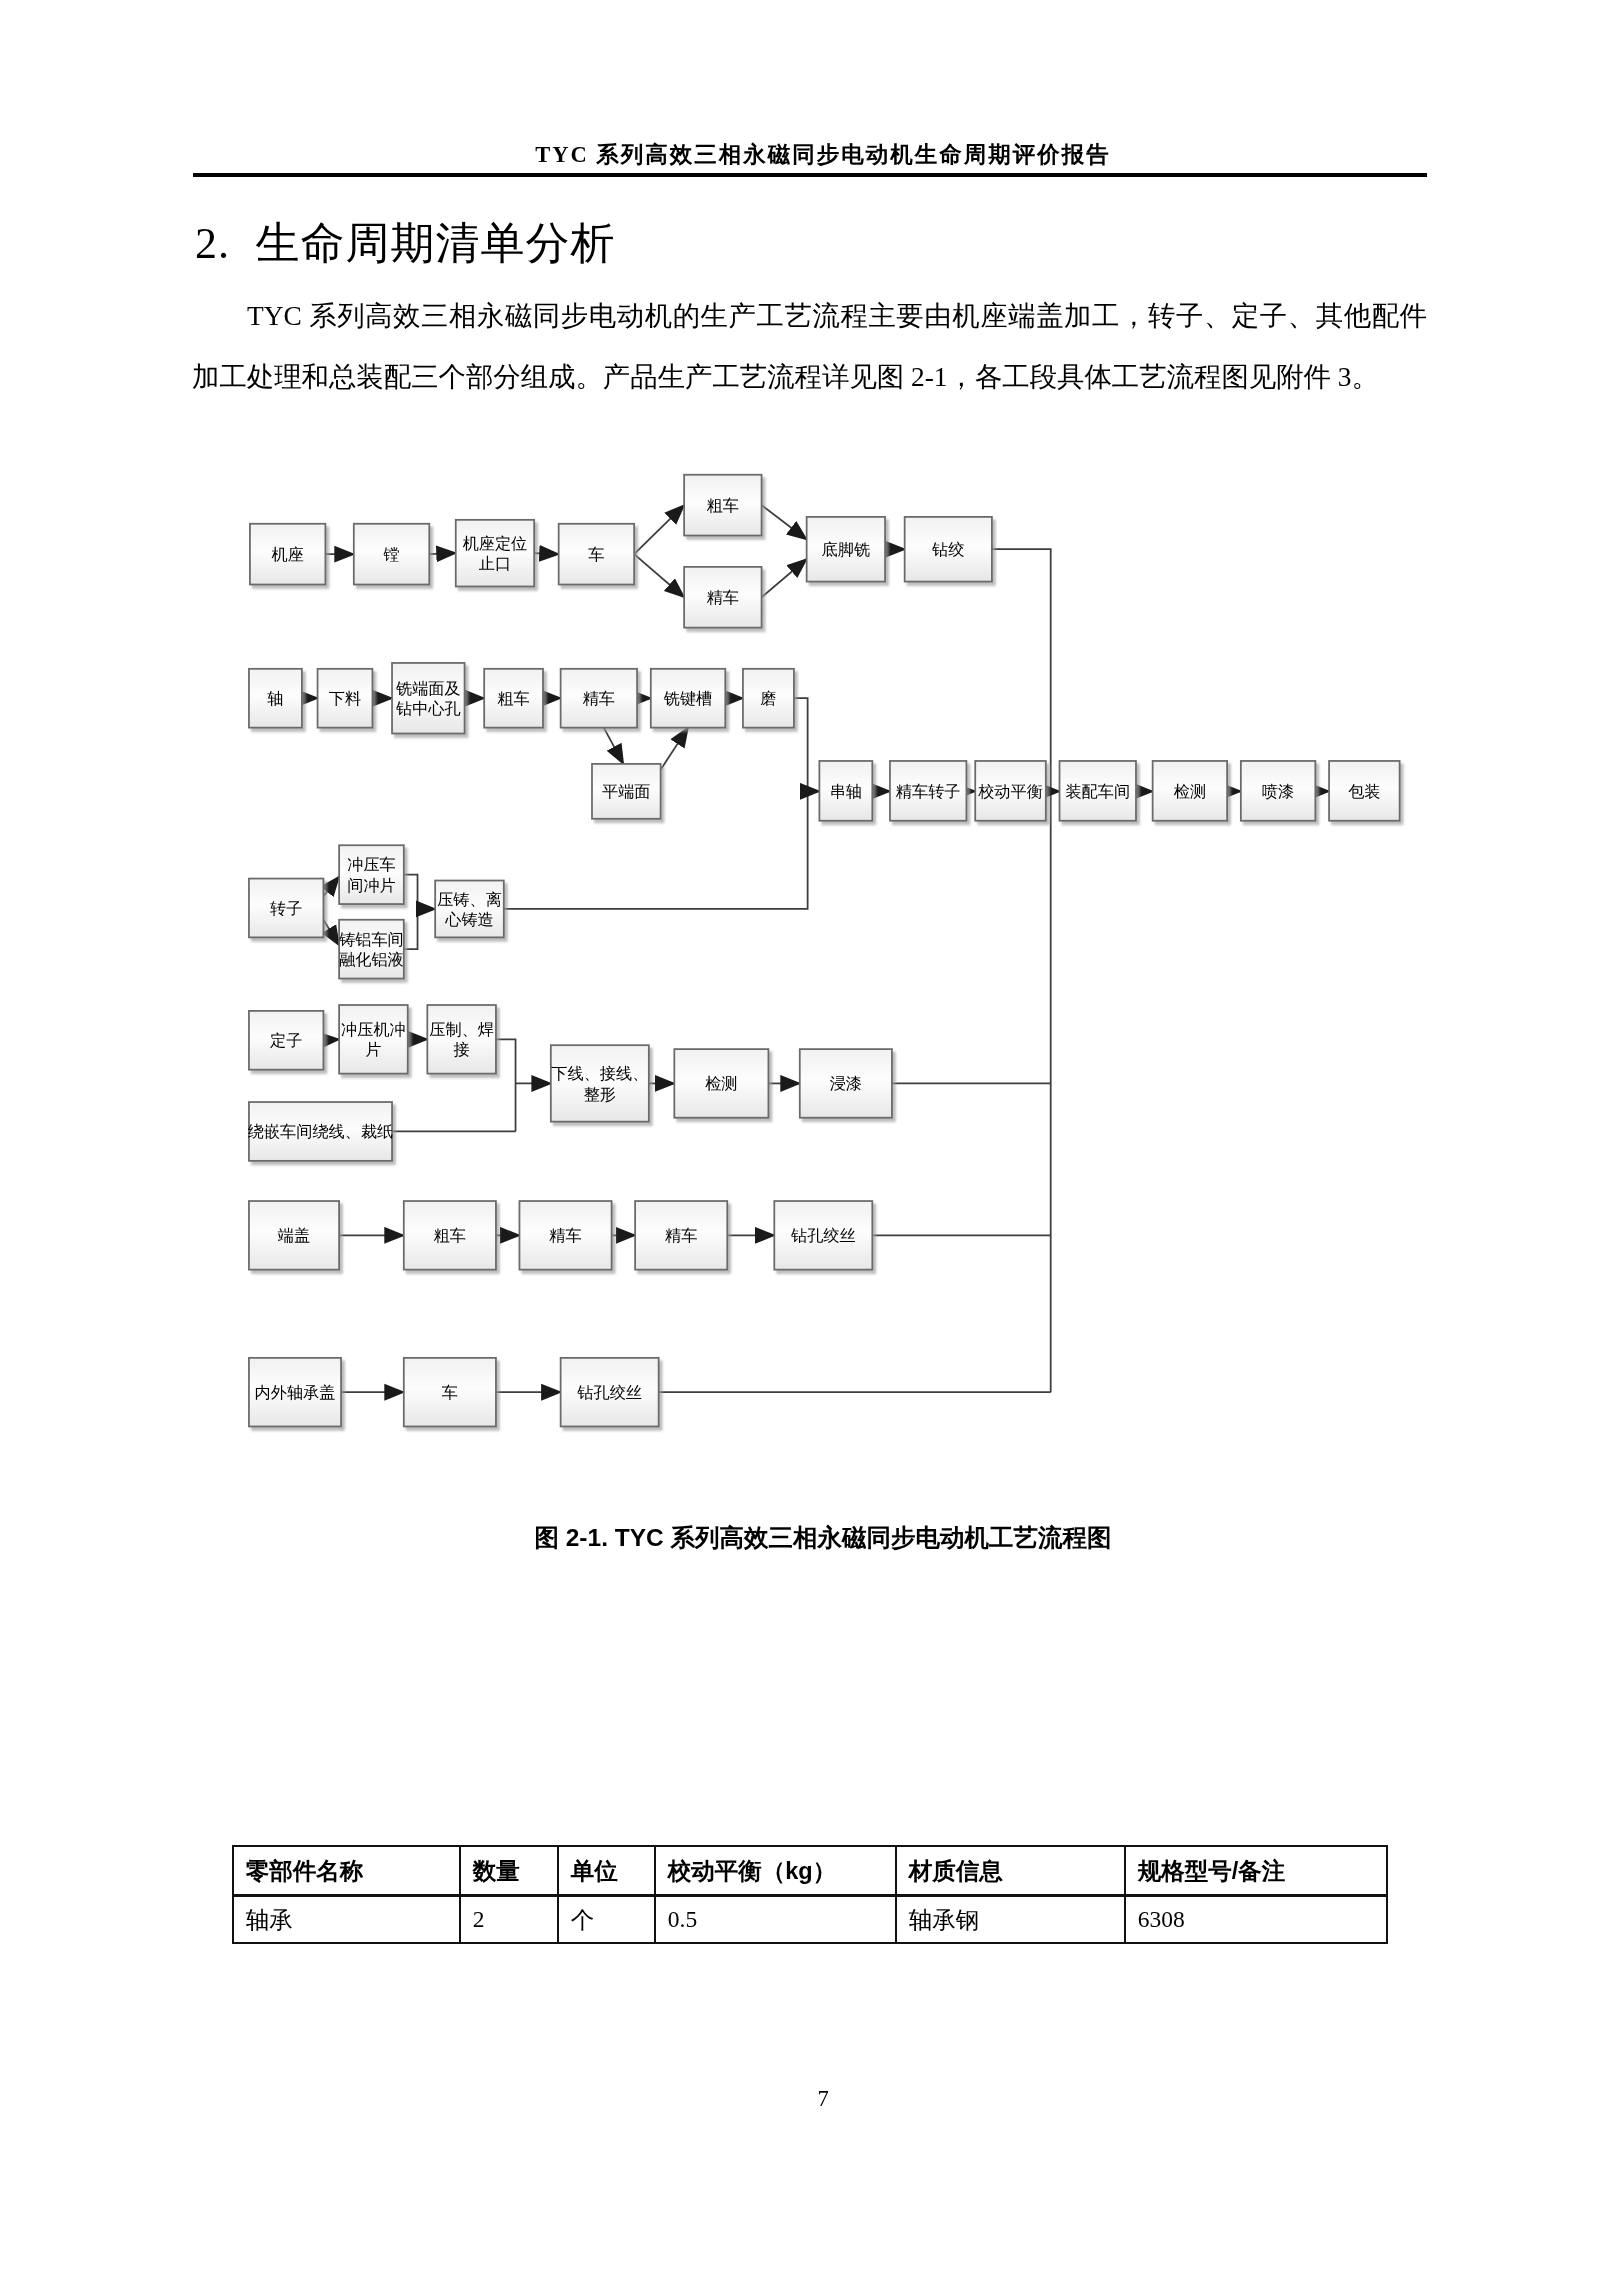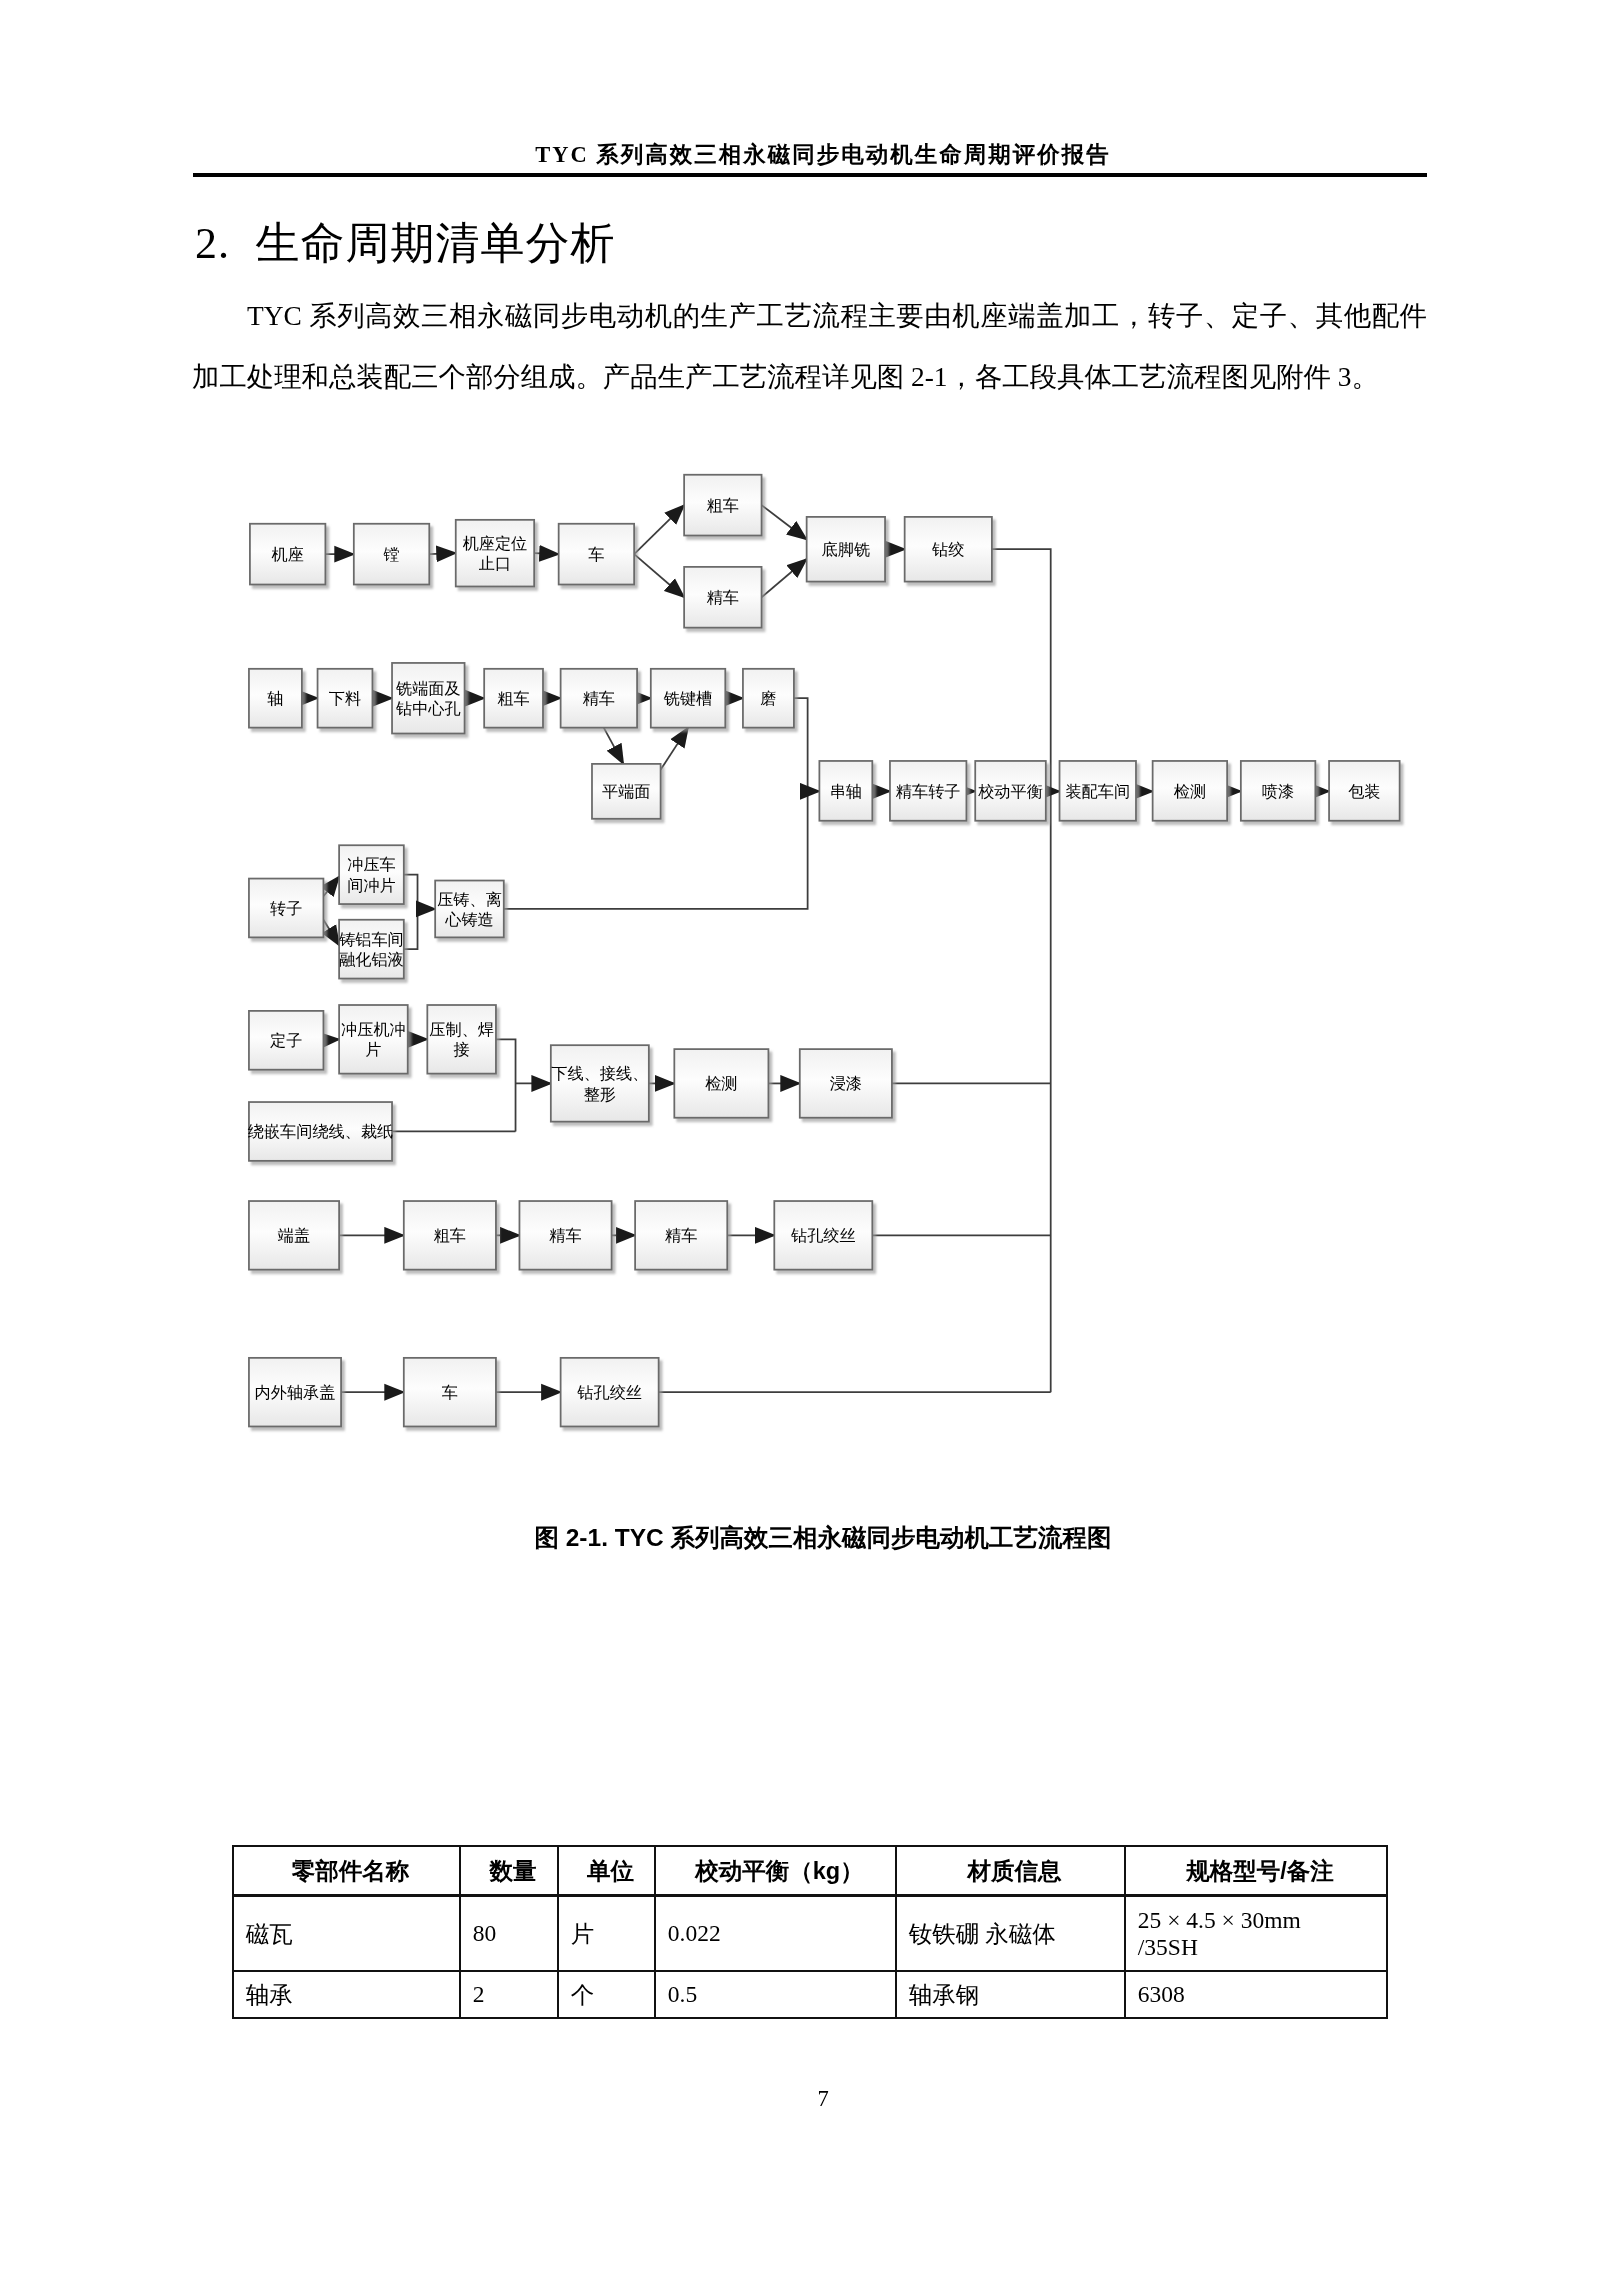--- a/index.html
+++ b/index.html
@@ -64,21 +64,20 @@
     padding:2px 3.9px 2px 11.8px;
     text-align:left;vertical-align:middle;
     overflow:hidden;
   }
   #materials-table{border:2.9px solid #111;}
   #materials-table th{
     font-family:"Liberation Sans","DejaVu Sans",sans-serif;
     font-size:23.5px;font-weight:bold;
     border-bottom:3.9px solid #111;
     height:43px;
-    text-align:center;
   }
   #materials-table td{
     font-family:"Liberation Serif","DejaVu Serif",serif;
     font-size:23.5px;
     white-space:pre-line;
   }
   #materials-table tr.r0 td{height:69px;}
   #materials-table tr.r1 td{height:41px;}
 
   #page-number{
@@ -352,29 +351,20 @@
         <tr id="table-head-row">
           <th>零部件名称</th>
           <th>数量</th>
           <th>单位</th>
           <th>校动平衡（kg）</th>
           <th>材质信息</th>
           <th>规格型号/备注</th>
         </tr>
       </thead>
     <tbody id="table-body">
-        <tr class="r0">
-          <td>磁瓦</td>
-          <td>80</td>
-          <td>片</td>
-          <td>0.022</td>
-          <td>钕铁硼 永磁体</td>
-          <td>25 × 4.5 × 30mm
-/35SH</td>
-        </tr>
         <tr class="r1">
           <td>轴承</td>
           <td>2</td>
           <td>个</td>
           <td>0.5</td>
           <td>轴承钢</td>
           <td>6308</td>
         </tr>
       </tbody>
   </table>

